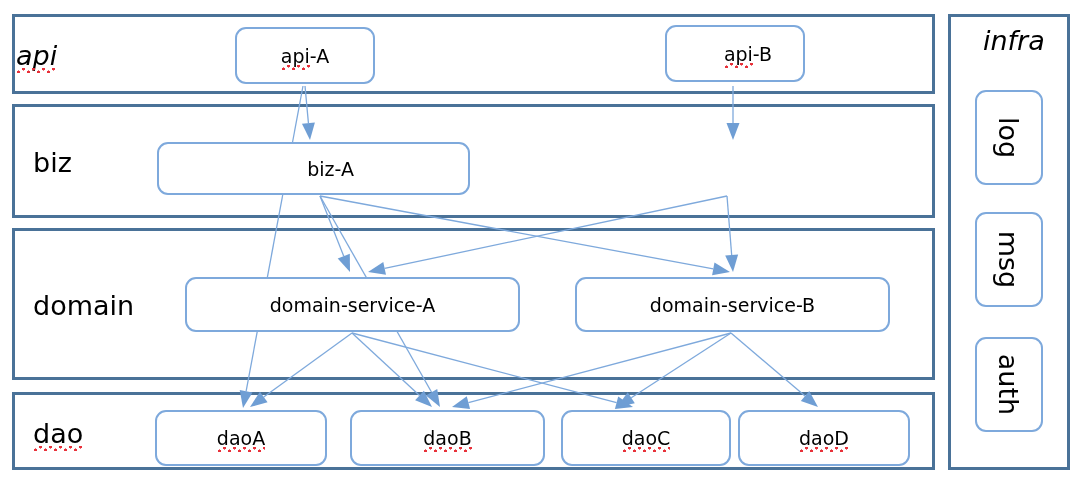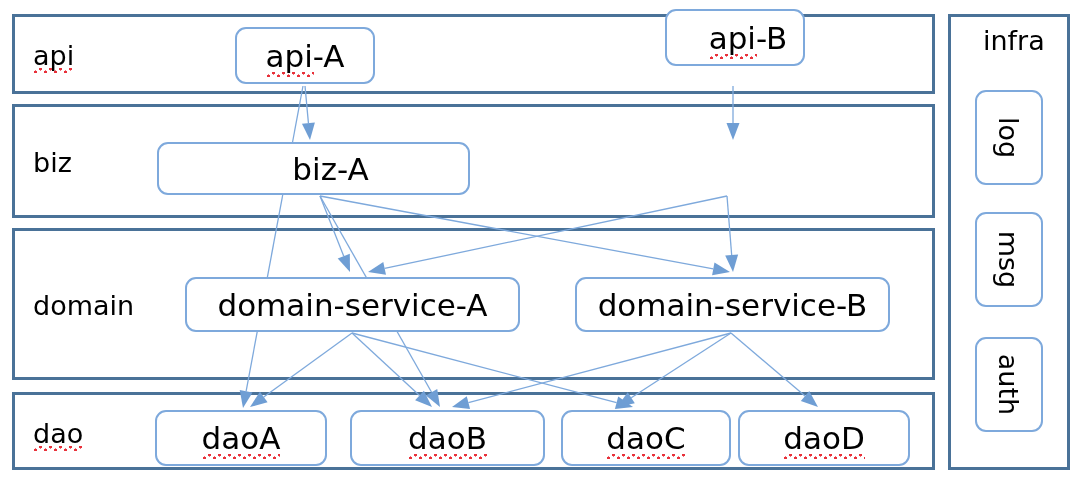--- a/index.html
+++ b/index.html
@@ -36,21 +36,21 @@
 
   
   .node{
     position:absolute;
     background:#ffffff;
     border:2.5px solid #7ea9dc;
     border-radius:11px;
     box-sizing:border-box;
     display:flex;align-items:center;justify-content:center;
     color:#000000;
-    font-size:31px;
+    font-size:19px;
     z-index:5;
   }
   .node span{position:relative;display:inline-block;}
 
   
   #infra-panel{
     position:absolute;
     background:#ffffff;
     border:3px solid #4a7298;
     box-sizing:border-box;
@@ -107,25 +107,25 @@
       <line x1="352" y1="333" x2="616.5604909372788" y2="402.6707342681802"></line>
       <polygon points="633,407 614.905183451583,408.95642890980884 618.2157984229747,396.38503962655153"></polygon>
       <line x1="731" y1="333" x2="468.4318443602591" y2="402.6417330370639"></line>
       <polygon points="452,407 466.76544816854823,396.3589690169648 470.09824055197,408.92449705716297"></polygon>
       <line x1="731" y1="333" x2="631.2592542492707" y2="397.74399285573656"></line>
       <polygon points="617,407 627.7201926941112,392.29192505454483 634.7983158044302,403.1960606569283"></polygon>
       <line x1="731" y1="333" x2="805.0507047744725" y2="395.9856569346088"></line>
       <polygon points="818,407 800.8393383082935,400.93685805025166 809.2620712406515,391.03445581896597"></polygon>
     </svg>
 <div class="layer" style="left: 12px; top: 14px; width: 923px; height: 80px;"></div>
-    <div class="layer-label" style="left: 33px; top: 42px; position: absolute;"><span style="position: relative; display: inline-block;">api<div class="squiggle" style="left: 0px; bottom: -4px; width: 100%;"></div></span></div>
+    <div class="layer-label" style="left: 16px; top: 42px; position: absolute; font-style: italic;"><span style="position: relative; display: inline-block;">api<div class="squiggle" style="left: 0px; bottom: -4px; width: 100%;"></div></span></div>
     <div class="node" style="left: 235px; top: 27px; width: 140px; height: 57px;">
       <span>api-A<div class="squiggle" style="left: 0px; bottom: -3px; width: 62%;"></div></span>
     </div>
-    <div class="node" style="left: 665px; top: 9px; width: 140px; height: 57px; padding-left: 26px;">
+    <div class="node" style="left: 665px; top: 25px; width: 140px; height: 57px; padding-left: 26px;">
       <span>api-B<div class="squiggle" style="left: 0px; bottom: -3px; width: 62%;"></div></span>
     </div>
     <div class="layer" style="left: 12px; top: 104px; width: 923px; height: 114px;"></div>
     <div class="layer-label" style="left: 33px; top: 149px;">biz</div>
     <div class="node" style="left: 157px; top: 142px; width: 313px; height: 53px; padding-left: 34px;">
       <span>biz-A</span>
     </div>
     <div class="layer" style="left: 12px; top: 228px; width: 923px; height: 152px;"></div>
     <div class="layer-label" style="left: 33px; top: 292px;">domain</div>
     <div class="node" style="left: 185px; top: 277px; width: 335px; height: 55px;">
@@ -142,21 +142,21 @@
     <div class="node" style="left: 350px; top: 410px; width: 195px; height: 56px;">
       <span>daoB<div class="squiggle" style="left: 0px; bottom: -3px; width: 100%;"></div></span>
     </div>
     <div class="node" style="left: 545px; top: 410px; width: 170px; height: 56px; margin-left: 16px;">
       <span>daoC<div class="squiggle" style="left: 0px; bottom: -3px; width: 100%;"></div></span>
     </div>
     <div class="node" style="left: 738px; top: 410px; width: 172px; height: 56px;">
       <span>daoD<div class="squiggle" style="left: 0px; bottom: -3px; width: 100%;"></div></span>
     </div>
     <div id="infra-panel" style="left: 948px; top: 14px; width: 122px; height: 456px;"></div>
-    <div id="infra-title" style="left: 983px; top: 27px;">infra</div>
+    <div id="infra-title" style="left: 983px; top: 27px; font-style: italic;">infra</div>
     <div class="infra-node" style="left: 975px; top: 90px; width: 68px; height: 95px;">
       <span>log</span>
     </div>
     <div class="infra-node" style="left: 975px; top: 212px; width: 68px; height: 95px;">
       <span>msg</span>
     </div>
     <div class="infra-node" style="left: 975px; top: 337px; width: 68px; height: 95px;">
       <span>auth</span>
     </div>
   </div>

